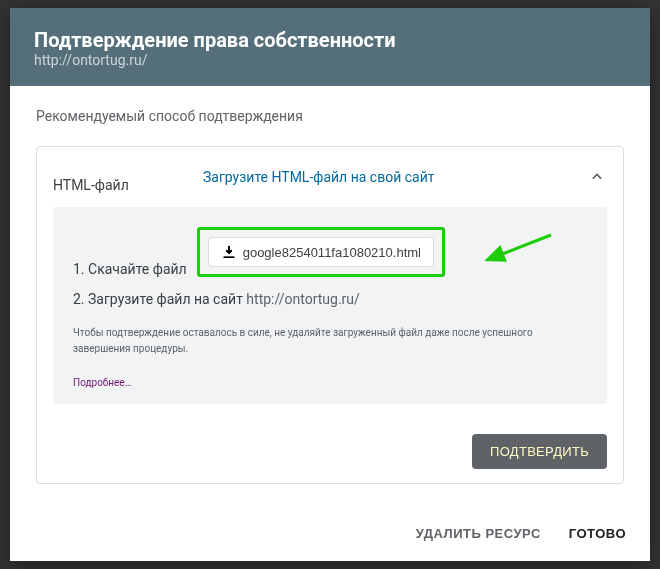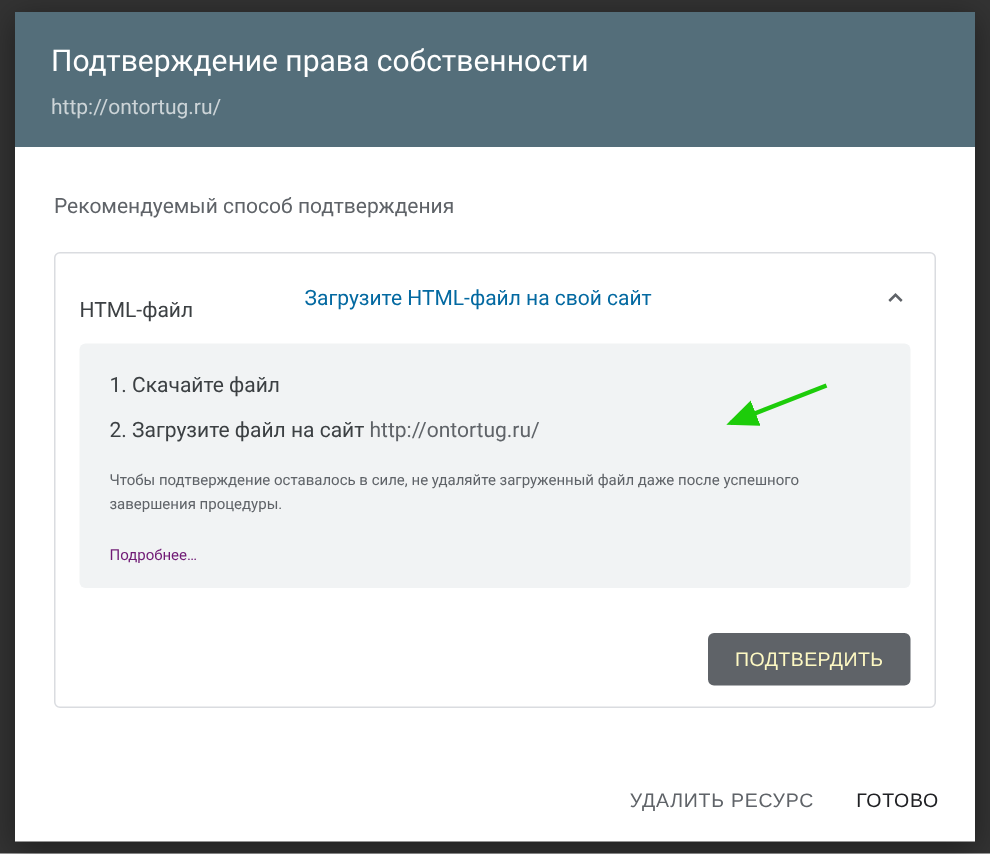--- a/index.html
+++ b/index.html
@@ -26,31 +26,31 @@
       display: flex;
       flex-direction: column;
     }
     .dialog-header {
       background: #546e7a;
       padding: 20px 24px 18px;
       color: #fff;
     }
     .dialog-title {
       font-size: 20px;
-      font-weight: 400;
-      margin-bottom: 12px;
+      font-weight: 700;
+      margin-bottom: 0;
     }
     .dialog-subtitle {
       font-size: 14px;
       color: rgba(255,255,255,0.7);
     }
     .dialog-body {
       flex: 1;
       overflow-y: auto;
-      padding: 32px 26px 10px;
+      padding: 22px 26px 10px;
       position: relative;
     }
     .dialog-body::-webkit-scrollbar {
       width: 10px;
     }
     .dialog-body::-webkit-scrollbar-track {
       background: #f0f0f0;
     }
     .dialog-body::-webkit-scrollbar-thumb {
       background: #c0c0c0;
@@ -171,21 +171,21 @@
       display: flex;
       justify-content: flex-end;
       align-items: center;
       padding: 14px 24px;
       gap: 28px;
     }
     .footer-btn {
       background: none;
       border: none;
       font-size: 13px;
-      font-weight: 400;
+      font-weight: 700;
       letter-spacing: 0.5px;
       cursor: pointer;
       color: #5f6368;
       padding: 6px 0;
     }
     .footer-btn.primary {
       color: #202124;
     }
   </style>
 </head>
@@ -205,20 +205,32 @@
         <div class="method-title">HTML-файл</div>
         <div class="method-desc">Загрузите HTML-файл на свой сайт</div>
         <svg class="chevron-up" viewBox="0 0 24 24">
           <path d="M7 14l5-5 5 5" fill="none" stroke="currentColor" stroke-width="2"></path>
         </svg>
       </div>
 
       <div class="method-content">
         <div class="step-row">
           <span class="step-text">1. Скачайте файл</span>
+          <span class="download-wrap">
+            <button class="download-btn">
+              <svg class="download-icon" viewBox="0 0 24 24">
+                <path d="M12 3v11m0 0l-4-4m4 4l4-4M4 20h16" fill="none" stroke="#000" stroke-width="2.2"></path>
+                <rect x="4" y="19" width="16" height="2" fill="#000"></rect>
+                <path d="M12 3v10l-4-4m4 4l4-4" fill="none" stroke="#000" stroke-width="2.2"></path>
+                <polygon points="12,15 8,11 16,11" fill="#000"></polygon>
+                <rect x="11" y="3" width="2" height="9" fill="#000"></rect>
+              </svg>
+              <span>google8254011fa1080210.html</span>
+            </button>
+          </span>
         </div>
 
         <svg class="arrow-annotation" width="80" height="40">
           <defs>
             <marker id="arrowhead" markerWidth="8" markerHeight="8" refX="6" refY="3" orient="auto">
               <polygon points="0 0, 7 3, 0 6" fill="#1dcc0a"></polygon>
             </marker>
           </defs>
           <line x1="72" y1="5" x2="8" y2="30" stroke="#1dcc0a" stroke-width="3" marker-end="url(#arrowhead)"></line>
         </svg>

